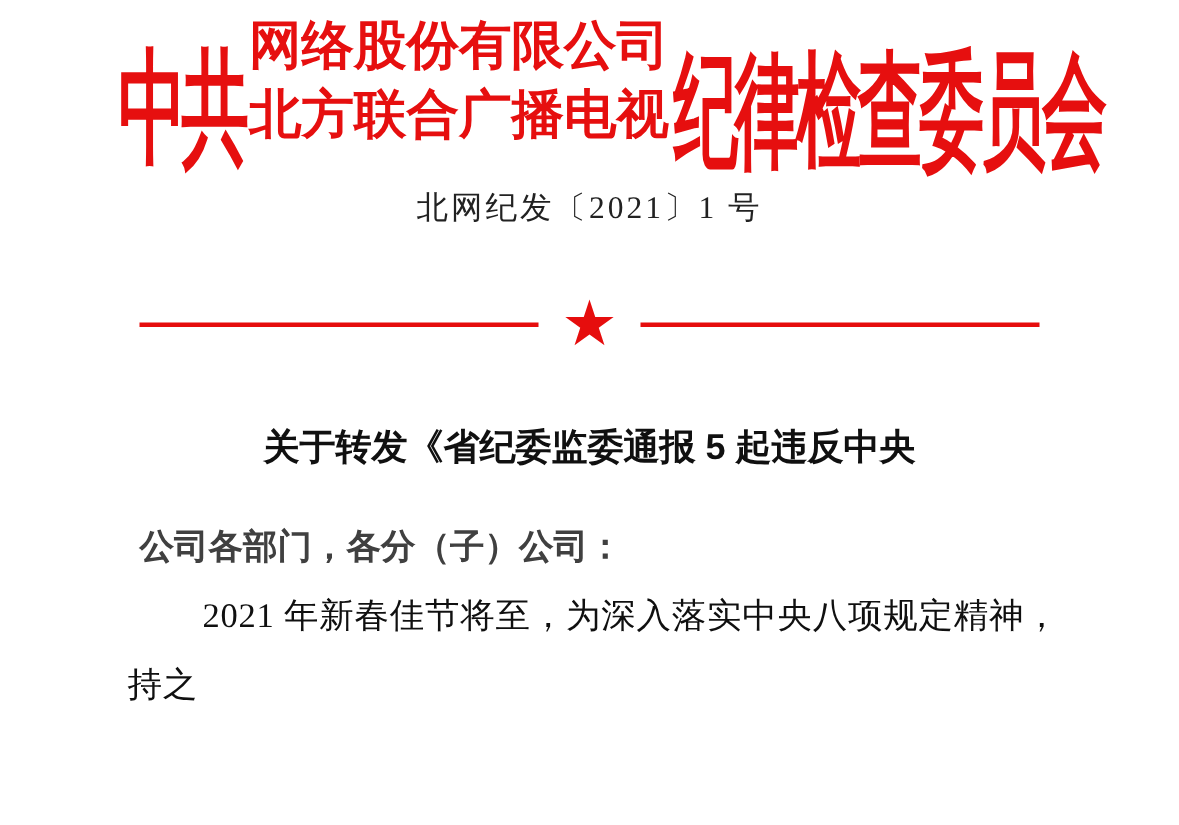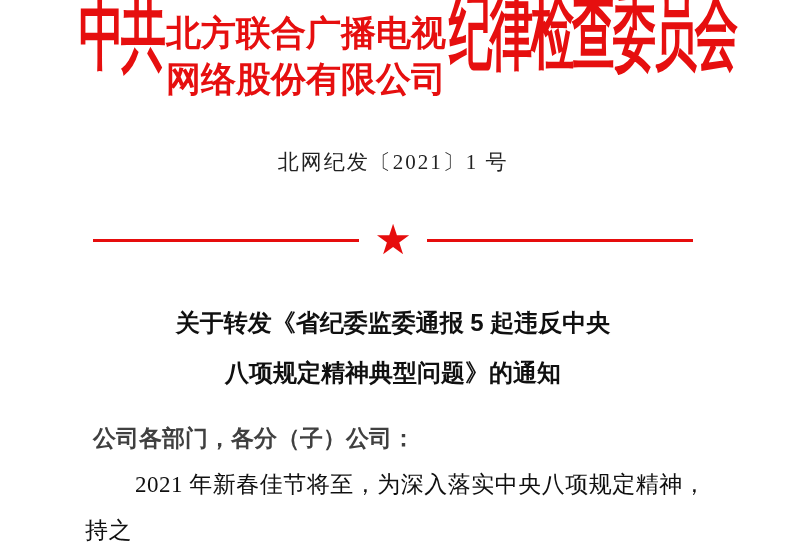--- a/index.html
+++ b/index.html
@@ -14,24 +14,24 @@
     background: #ffffff;
     overflow: hidden;
     font-family: "Liberation Serif", serif;
     color: #171717;
   }
   
   .red-head {
     margin-top: 10px;
     display: flex;
     justify-content: center;
-    align-items: flex-start;
+    align-items: flex-end;
     font-weight: bold;
     white-space: nowrap;
-    font-family: Liberation Sans, sans-serif;
+    font-family: Liberation Mono, monospace;
     padding-left: 29px;
   }
   .rh-left {
     font-size: 45px;
     transform: scaleY(1.85);
     letter-spacing: -3px;
     line-height: 1;
   }
   .rh-mid {
     font-size: 35px;
@@ -41,21 +41,21 @@
     text-align: center;
   }
   .rh-right {
     font-size: 43px;
     transform: scaleY(1.95);
     letter-spacing: -2px;
     line-height: 1;
   }
   
   .doc-number {
-    margin-top: 46px;
+    margin-top: 22px;
     text-align: center;
     font-size: 21px;
     letter-spacing: 2px;
     color: #222222;
   }
   
   .divider {
     margin-top: 44px;
     display: flex;
     align-items: center;
@@ -101,37 +101,36 @@
   }
 </style>
 </head>
 <body>
 
 <div class="page">
 
   <div class="red-head" style="color: rgb(230, 15, 15);">
     <span class="rh-left">中共</span>
     <span class="rh-mid">
+      <div>网络股份有限公司</div>
       <div>北方联合广播电视</div>
-      <div>网络股份有限公司</div>
     </span>
     <span class="rh-right">纪律检查委员会</span>
   </div>
 
   <div class="doc-number">北网纪发〔2021〕1 号</div>
 
   <div class="divider">
     <div class="line" style="background: rgb(230, 13, 13);"></div>
     <div class="star" style="color: rgb(230, 13, 13);">★</div>
     <div class="line" style="background: rgb(230, 13, 13);"></div>
   </div>
 
   <div class="title">
     <div>关于转发《省纪委监委通报 5 起违反中央</div>
-    <div>八项规定精神典型问题》的通知</div>
   </div>
 
   <div class="salutation">公司各部门，各分（子）公司：</div>
 
   <div class="para">
     <div class="line1">2021 年新春佳节将至，为深入落实中央八项规定精神，持之</div>
 
   </div>
 
 </div>

